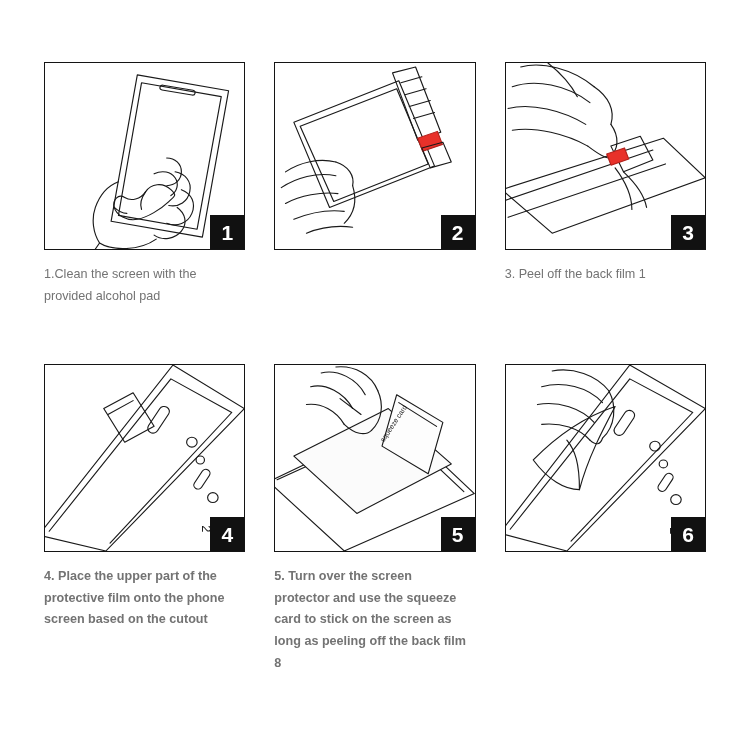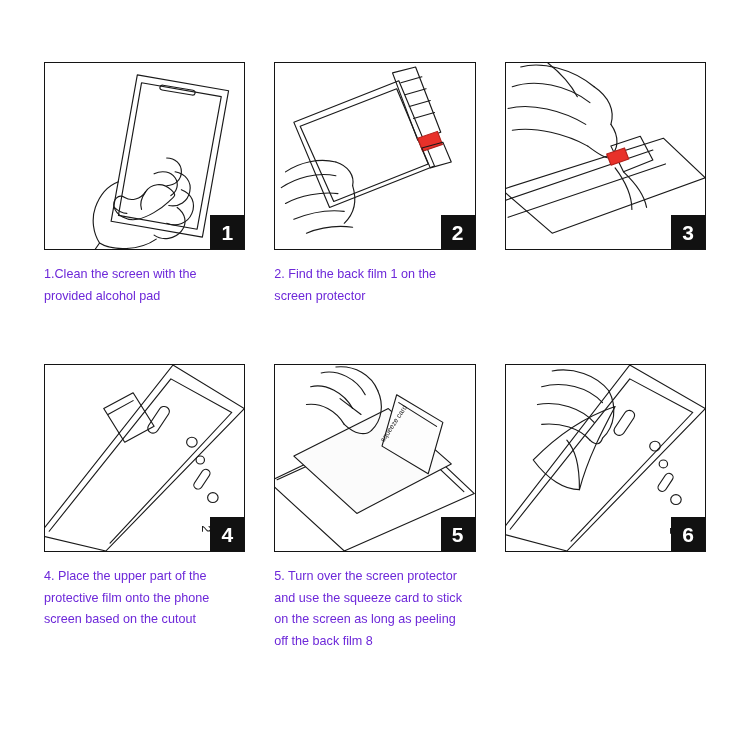--- a/index.html
+++ b/index.html
@@ -60,26 +60,27 @@
     display: flex;
     align-items: center;
     justify-content: center;
     letter-spacing: 0;
     line-height: 1;
   }
   .caption {
     margin-top: 14px;
     font-size: 12.6px;
     line-height: 1.72;
-    color: #6d28d9;
+    color: #737373;
     padding-right: 6px;
     min-height: 74px;
   }
   .row-2 .caption {
     min-height: 120px;
+    font-weight: bold;
   }
   .row-gap {
     height: 26px;
   }
 </style>
 </head>
 <body>
 
 <div class="sheet">
 
@@ -134,21 +135,20 @@
             <path d="M6 126 C20 116 40 110 58 114"></path>
             <path d="M10 142 C24 134 44 130 60 132"></path>
             <path d="M18 158 C32 152 50 148 66 150"></path>
             <path d="M30 172 C44 166 60 164 74 166"></path>
             <path d="M58 100 C70 104 76 114 74 124"></path>
             <path d="M74 124 C78 138 76 152 66 162"></path>
           </g>
         </svg>
         <div class="badge">2</div>
       </div>
-      <div class="caption">2. Find the back film 1 on the screen protector</div>
     </div>
 
     <div class="cell">
       <div class="panel">
         <svg viewBox="0 0 190 188" preserveAspectRatio="none" aria-hidden="true">
           <g fill="none" stroke="#1a1a1a" stroke-width="1.1" stroke-linejoin="round" stroke-linecap="round">
 
             <path d="M-4 128 L150 76 L190 116 L44 172 Z"></path>
             <path d="M-4 140 L140 88"></path>
             <path d="M2 156 L152 102"></path>
@@ -164,20 +164,21 @@
 
             <path d="M100 84 L128 74 L140 98 L112 110 Z"></path>
             <rect x="96" y="92" width="18" height="12" fill="#e8312a" stroke="#b3201b" transform="rotate(-20 96 92)"></rect>
 
             <path d="M112 110 C124 122 132 134 134 146"></path>
             <path d="M104 106 C114 120 120 134 120 148"></path>
           </g>
         </svg>
         <div class="badge">3</div>
       </div>
+      <div class="caption">3. Peel off the back film 1</div>
     </div>
   </div>
 
   <div class="row-gap"></div>
 
   <div class="grid row-2">
 
     <div class="cell">
       <div class="panel">
         <svg viewBox="0 0 190 188" preserveAspectRatio="none" aria-hidden="true">

